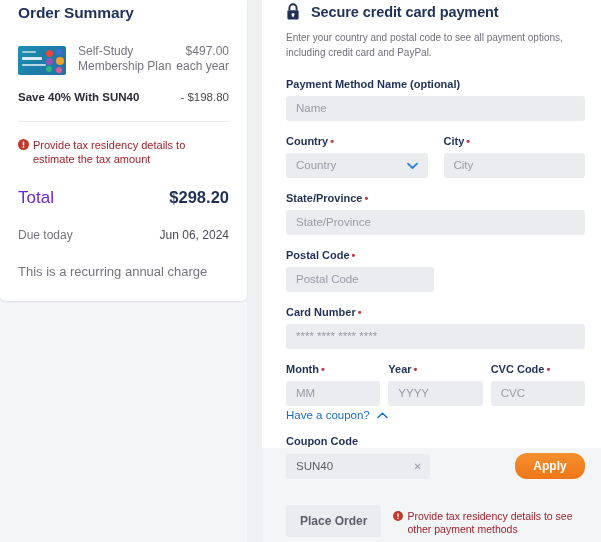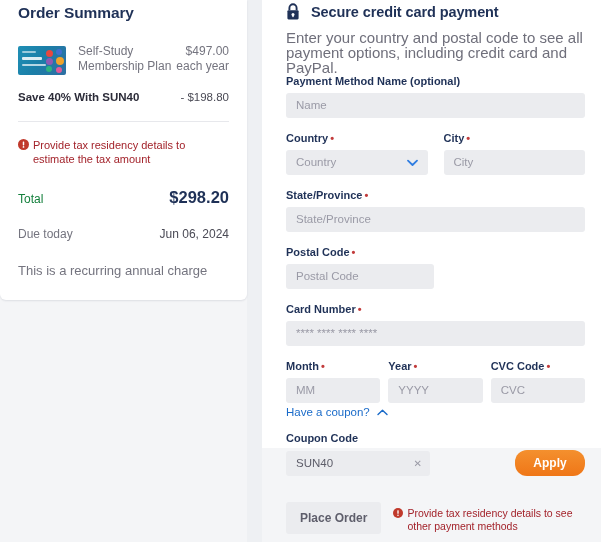--- a/index.html
+++ b/index.html
@@ -137,21 +137,21 @@
     font-size: 11px;
     line-height: 14px;
     margin-bottom: 22px;
   }
   .total-row {
     display: flex;
     justify-content: space-between;
     align-items: baseline;
     margin-bottom: 20px;
   }
-  .total-label { font-size: 12px; color: #15803d; }
+  .total-label { font-size: 17px; color: #6d28d9; }
   .total-value { font-size: 16.5px; font-weight: bold; color: #1f3157; }
   .due-row {
     display: flex;
     justify-content: space-between;
     align-items: baseline;
     margin-bottom: 22px;
   }
   .due-label { font-size: 12px; color: #74747f; }
   .due-value { font-size: 12px; color: #4a4a55; }
   .recurring-note { font-size: 13px; color: #74747f; }
@@ -164,23 +164,24 @@
     margin-bottom: 10px;
   }
   .lock-icon { margin-right: 11px; display: flex; }
   .pay-title {
     font-size: 14.5px;
     font-weight: bold;
     color: #1f3157;
     letter-spacing: -0.1px;
   }
   .pay-sub {
-    font-size: 15px;
+    font-size: 10px;
     line-height: 15px;
     color: #6f6f7b;
+    margin-bottom: 18px;
     max-width: 300px;
   }
   .field-label {
     font-size: 11px;
     font-weight: bold;
     color: #1f3157;
     margin-bottom: 6px;
     display: block;
   }
   .req {

